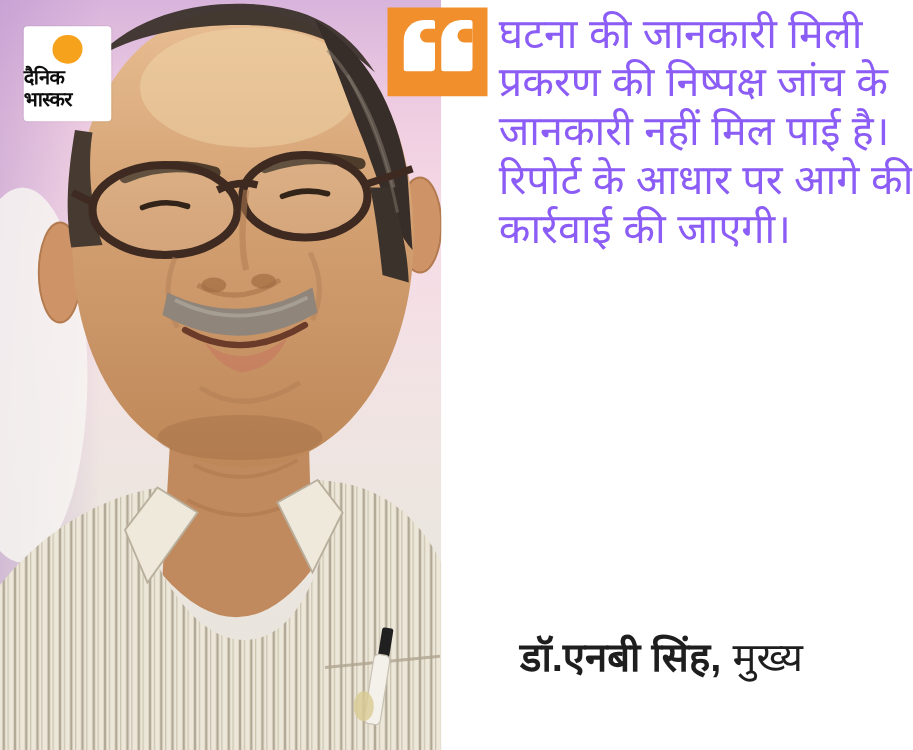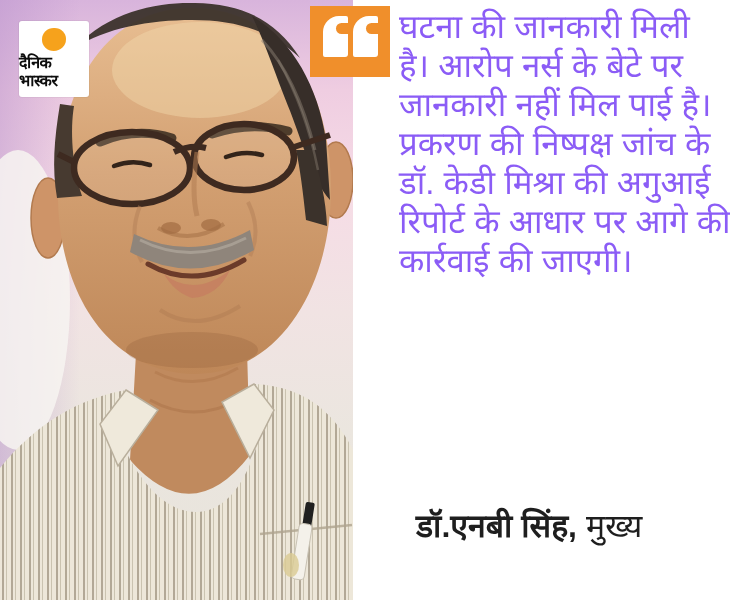--- a/index.html
+++ b/index.html
@@ -135,24 +135,22 @@
     </div>
   </div>
 
   <div class="quotebox">
     <div class="qmark"></div>
     <div class="qmark"></div>
   </div>
 
   <div class="quote" id="quote-lines">
       <div class="qline">घटना की जानकारी मिली</div>
-      <div class="qline">है। आरोप नर्स के बेटे पर</div>
+      <div class="qline">प्रकरण की निष्पक्ष जांच के</div>
       <div class="qline">जानकारी नहीं मिल पाई है।</div>
-      <div class="qline">प्रकरण की निष्पक्ष जांच के</div>
-      <div class="qline">डॉ. केडी मिश्रा की अगुआई</div>
       <div class="qline">रिपोर्ट के आधार पर आगे की</div>
       <div class="qline">कार्रवाई की जाएगी।</div>
     </div>
 
   <div class="attribution">
     <span class="attr-name">डॉ.एनबी सिंह,</span><span class="attr-role1">मुख्य</span><br>
   </div>
 
 </div>
 

